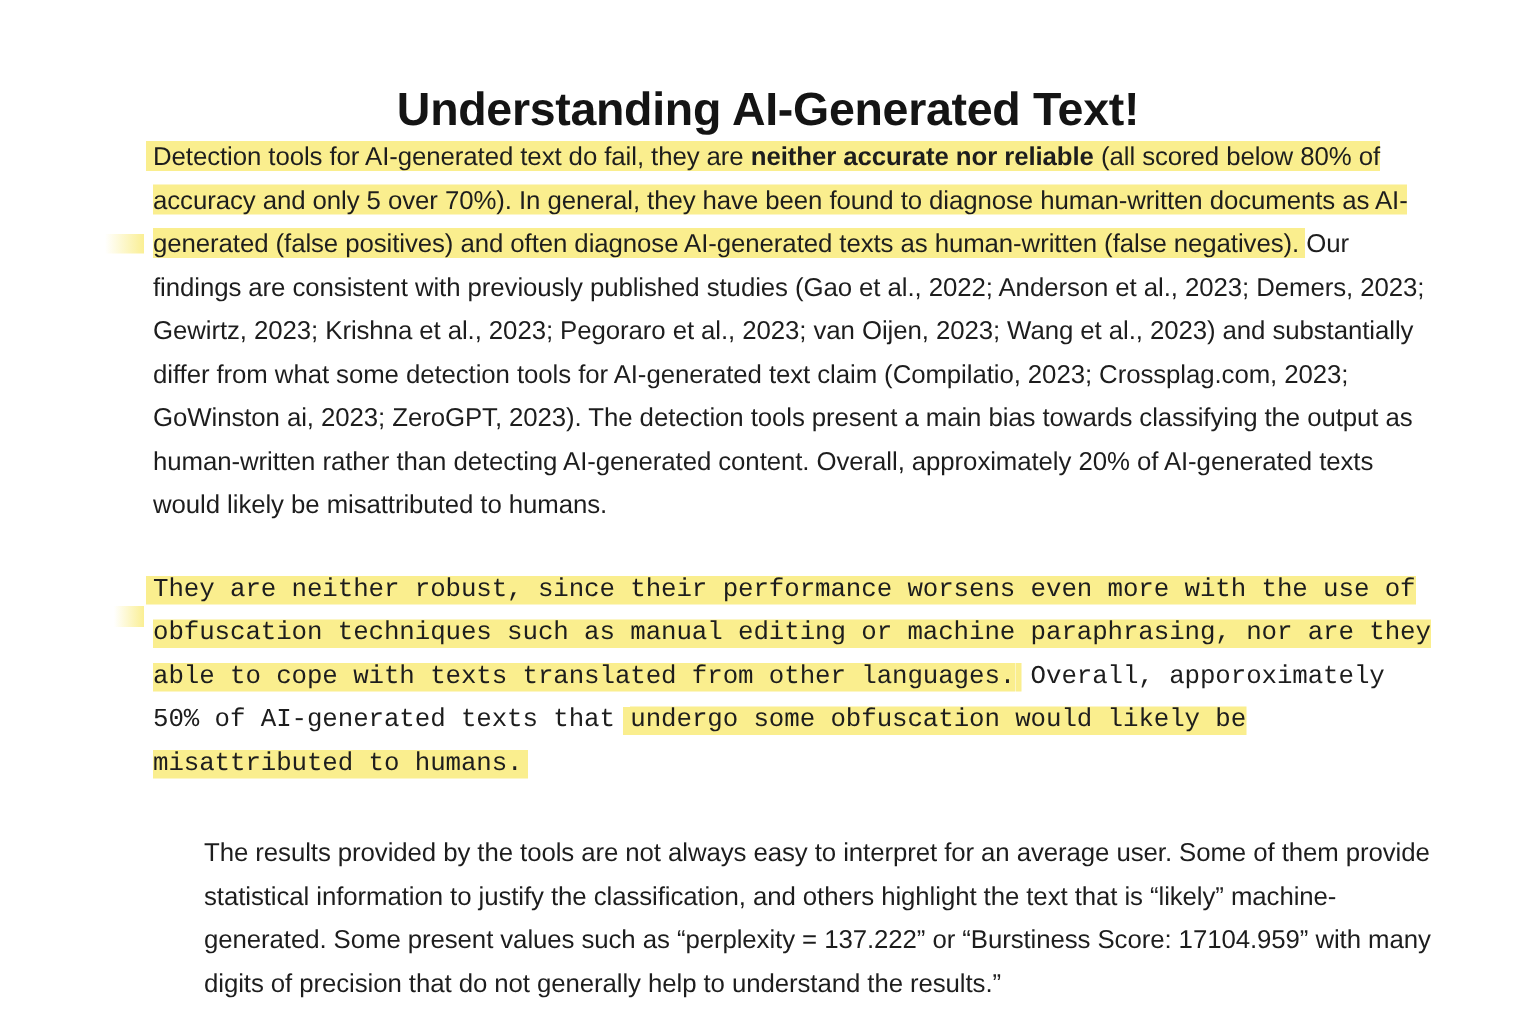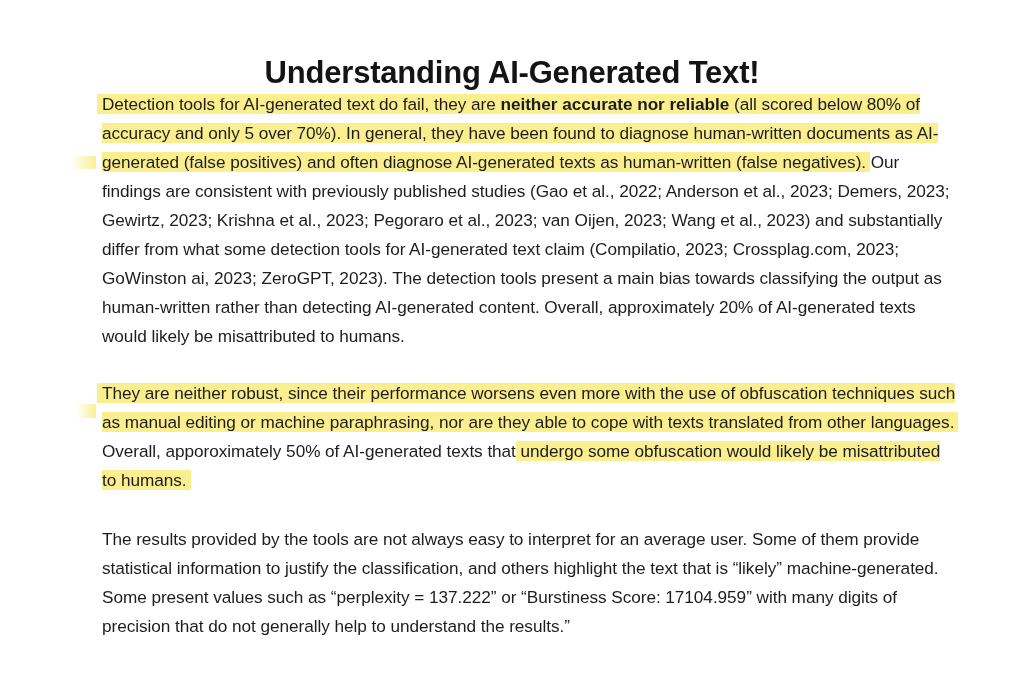--- a/index.html
+++ b/index.html
@@ -38,22 +38,22 @@
     width: 856px;
   }
   p.para {
     margin: 0;
     font-size: 17.2px;
     line-height: 29px;
     color: #1d1d1d;
     letter-spacing: -0.05px;
     text-align: left;
   }
-  p.para.gap-1 { margin-top: 28px; }
-  p.para.gap-2 { margin-top: 30px; }
+  p.para.gap-1 { margin-top: 28px; font-family: Liberation Mono, monospace; }
+  p.para.gap-2 { margin-top: 30px; margin-left: 34px; }
 
   .hl {
     background-color: #faee8e;
     box-shadow: -5px 0 0 #faee8e, 4px 0 0 #faee8e;
   }
   b.strong { font-weight: bold; }
 
   
   .bleed {
     position: absolute;

